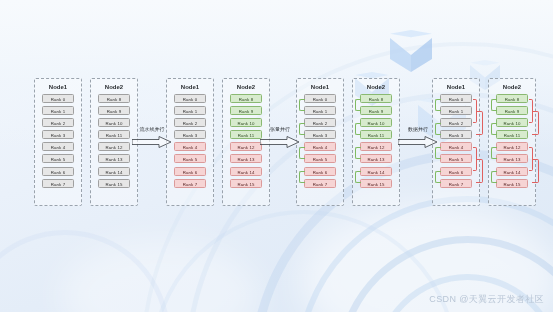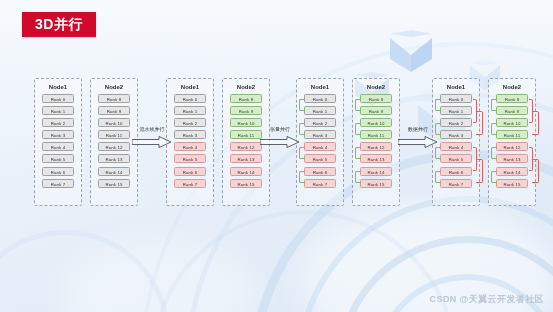--- a/index.html
+++ b/index.html
@@ -61,21 +61,21 @@
   .brk.left-green{border:1px solid #7fba62;border-right:none;border-radius:2px 0 0 2px;}
   .brk.right-red{border:1px solid #e0605f;border-left:none;border-radius:0 2px 2px 0;}
 
   
   .arrow-wrap{position:absolute;top:48px;width:44px;height:26px;}
   .arrow-label{position:absolute;top:0;left:0;width:44px;text-align:center;
     font-size:5px;color:#2b2f33;line-height:7px;white-space:nowrap;}
   .arrow{position:absolute;top:10px;left:2px;width:40px;height:12px;}
 
   
-  .watermark{position:absolute;right:9px;bottom:6px;font-size:9px;color:#b9c6d6;letter-spacing:.4px;font-weight:bold;}
+  .watermark{position:absolute;right:9px;bottom:6px;font-size:9px;color:#b9c6d6;letter-spacing:.4px;}
 </style>
 </head>
 <body>
 
 <div id="stage">
 
   <div class="bg-base"></div>
   <div class="bg-topwash"></div>
 
   <div class="glow g1"></div>
@@ -104,23 +104,20 @@
     <div class="top" style="left:0;top:0;width:48px;height:15px;clip-path:polygon(50% 0,100% 28%,50% 56%,0 28%);"></div>
     <div class="left" style="left:0;top:9px;width:24px;height:38px;clip-path:polygon(0 0,100% 50%,100% 100%,0 62%);"></div>
     <div class="right" style="left:24px;top:9px;width:24px;height:38px;clip-path:polygon(0 50%,100% 0,100% 62%,0 100%);"></div>
   </div>
   <div class="cube" style="left:470px;top:60px;width:30px;height:33px;opacity:.40;">
     <div class="top" style="left:0;top:0;width:30px;height:10px;clip-path:polygon(50% 0,100% 28%,50% 56%,0 28%);"></div>
     <div class="left" style="left:0;top:5px;width:15px;height:25px;clip-path:polygon(0 0,100% 50%,100% 100%,0 62%);"></div>
     <div class="right" style="left:15px;top:5px;width:15px;height:25px;clip-path:polygon(0 50%,100% 0,100% 62%,0 100%);"></div>
   </div>
 
-  <div class="title-banner">
-    <span>3D并行</span>
-  </div>
 
   <div class="diagram" id="diagram">
       <div class="group" style="left: 34px;">
         <div class="node">
           <div class="node-title">Node1</div>
           <div class="ranks">
             <div class="rank gray">Rank 0</div>
             <div class="rank gray">Rank 1</div>
             <div class="rank gray">Rank 2</div>
             <div class="rank gray">Rank 3</div>

